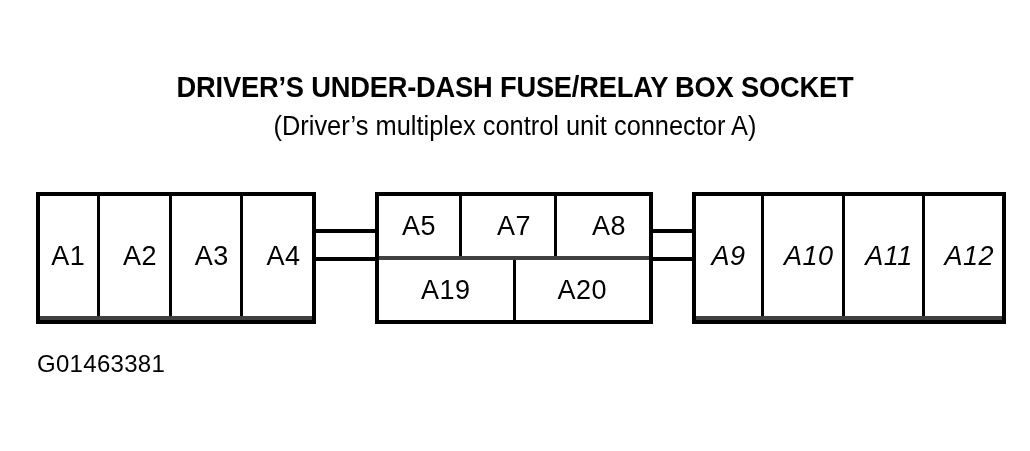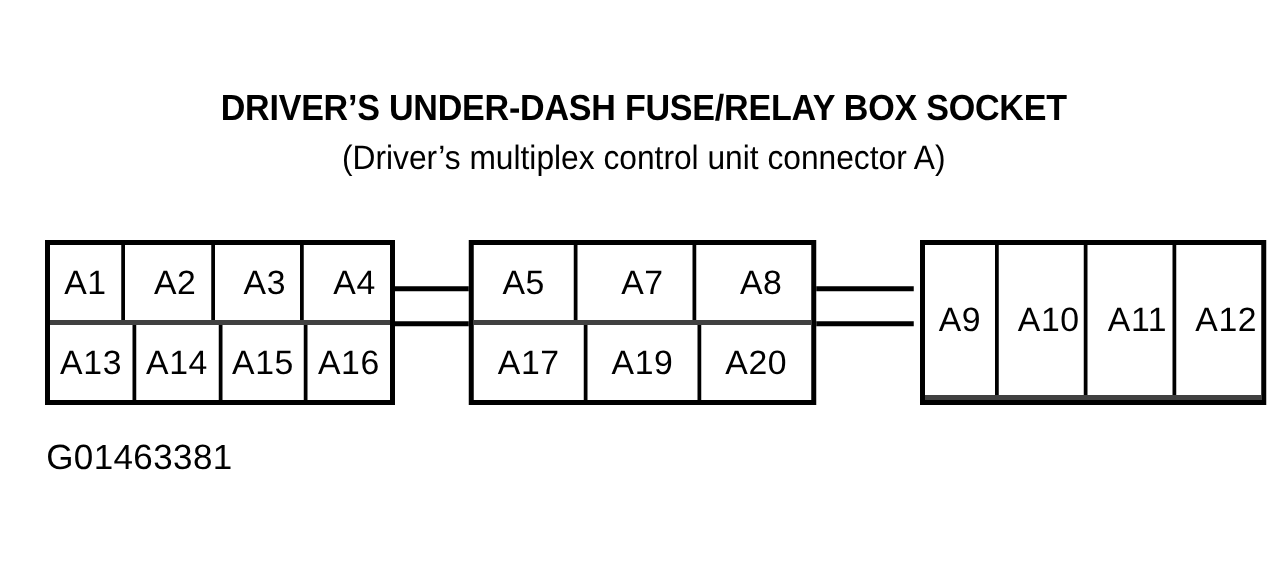--- a/index.html
+++ b/index.html
@@ -98,21 +98,21 @@
     background: #000000;
   }
   .ribbon .ribbon-line.line-upper { top: 0; }
   .ribbon .ribbon-line.line-lower { bottom: 0; }
 
   
   #figure-caption {
     position: absolute;
     left: 37px;
     top: 350px;
-    font-size: 28px;
+    font-size: 24px;
     font-weight: normal;
     letter-spacing: 0.3px;
     white-space: nowrap;
   }
 </style>
 </head>
 <body>
 
 <div id="diagram-title">DRIVER’S UNDER-DASH FUSE/RELAY BOX SOCKET</div>
 
@@ -128,42 +128,35 @@
   <div class="ribbon-line line-lower"></div>
 </div>
 
 <div class="connector-block" style="left:36px; width:280px;">
   <div class="pin-row row-top">
     <div class="pin-cell">A1</div>
     <div class="pin-cell">A2</div>
     <div class="pin-cell">A3</div>
     <div class="pin-cell">A4</div>
   </div>
-  <div class="pin-row row-bottom">
-    <div class="pin-cell">A13</div>
-    <div class="pin-cell">A14</div>
-    <div class="pin-cell">A15</div>
-    <div class="pin-cell">A16</div>
-  </div>
 </div>
 
 <div class="connector-block" style="left:375px; width:278px;justify-content:space-between;">
   <div class="pin-row row-top">
     <div class="pin-cell">A5</div>
     <div class="pin-cell">A7</div>
     <div class="pin-cell">A8</div>
   </div>
   <div class="pin-row row-bottom">
-    <div class="pin-cell">A17</div>
     <div class="pin-cell">A19</div>
     <div class="pin-cell">A20</div>
   </div>
 </div>
 
-<div class="connector-block" style="left:736px; width:277px;">
+<div class="connector-block" style="left:692px; width:314px;font-style:italic;">
   <div class="pin-row row-top">
     <div class="pin-cell">A9</div>
     <div class="pin-cell">A10</div>
     <div class="pin-cell">A11</div>
     <div class="pin-cell">A12</div>
   </div>
 </div>
 
 <div id="figure-caption">G01463381</div>
 

